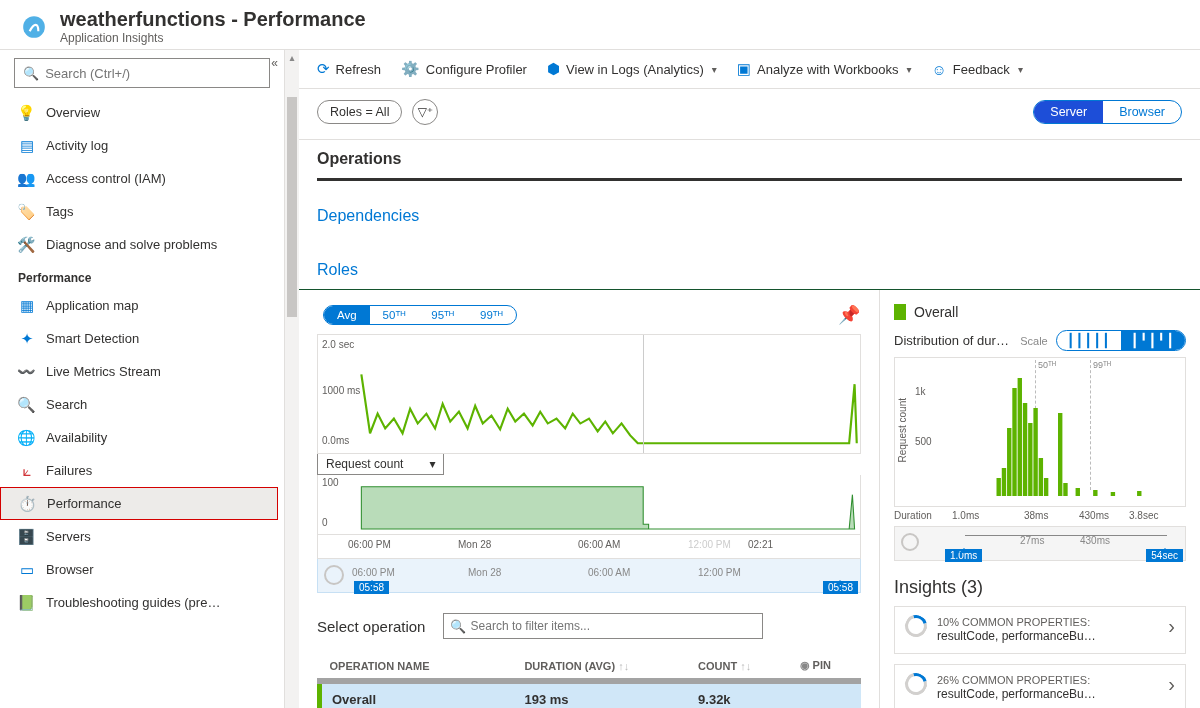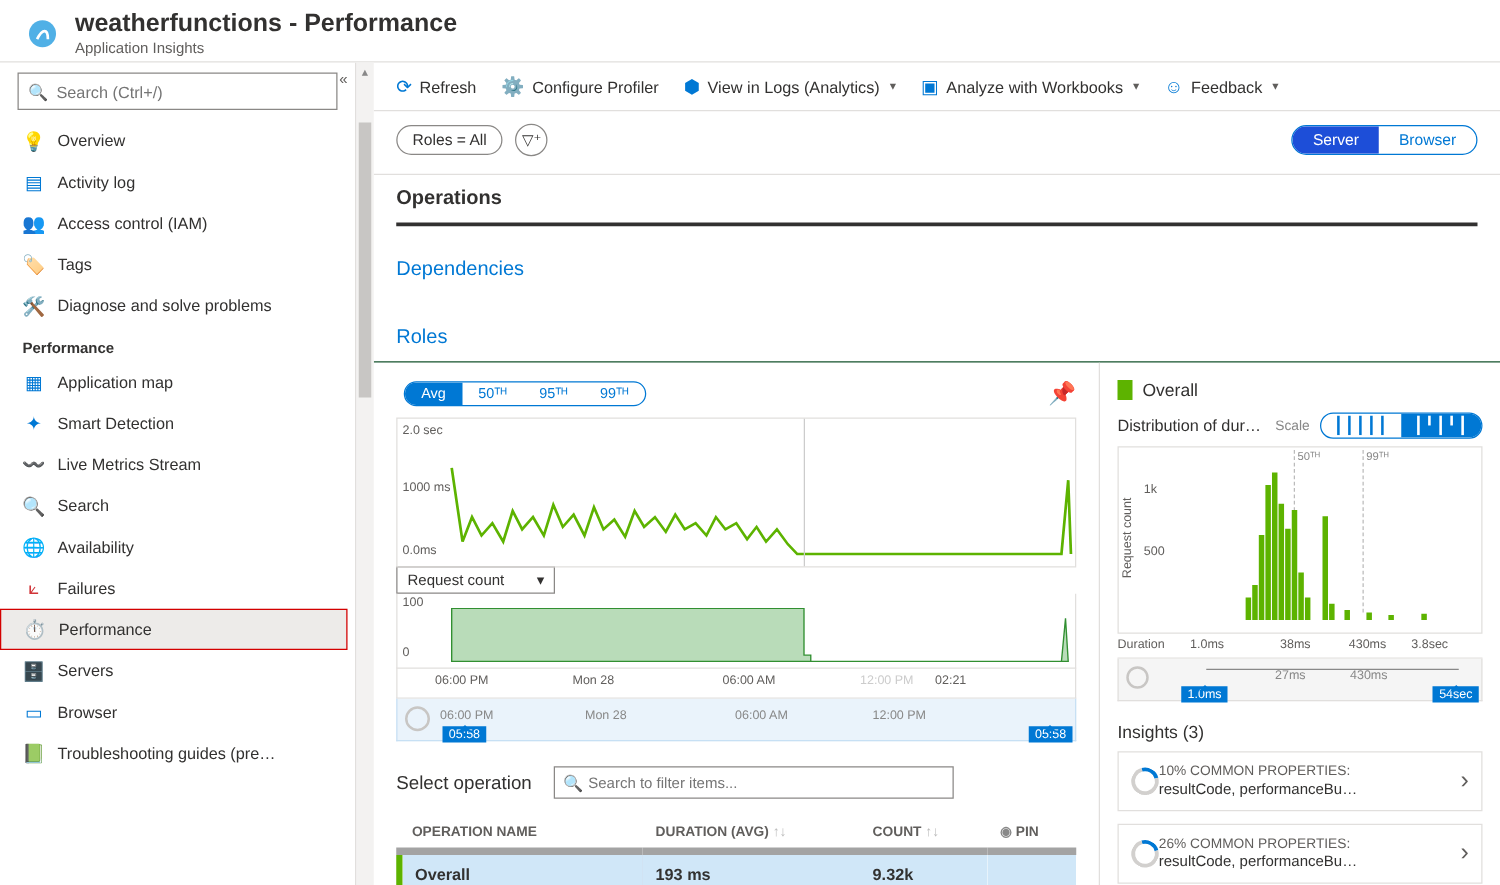--- a/index.html
+++ b/index.html
@@ -86,22 +86,22 @@
   .scale-toggle .on { background:#0078d4; color:#fff;}
   .axis-rot { writing-mode:vertical-rl; transform:rotate(180deg); font-size:10px; color:#605e5c; position:absolute; left:2px; top:40px;}
   .hist { border:1px solid #e1dfdd; height:150px; position:relative; margin-top:4px;}
   .hist .yl { position:absolute; left:20px; font-size:10px; color:#605e5c;}
   .hist .pmark { position:absolute; top:2px; font-size:9px; color:#888; border-left:1px dashed #bbb; height:130px; padding-left:2px;}
   .dur-axis { height:20px; position:relative; font-size:10px; color:#605e5c; border-bottom:1px solid #e1dfdd;}
   .dur-axis span { position:absolute; top:3px;}
   .dur-slider { height:34px; background:#f5f5f5; border:1px solid #e1dfdd; border-top:none; position:relative;}
   .dur-slider .lab { position:absolute; top:8px; font-size:10px; color:#888;}
 
-  .insights-h { font-size:14px; margin:16px 0 8px;}
-  .ins-card { border:1px solid #e1dfdd; padding:8px 10px; display:flex; align-items:center; margin-bottom:10px; cursor:pointer;}
+  .insights-h { font-size:18px; margin:16px 0 8px;}
+  .ins-card { border:1px solid #e1dfdd; padding:8px 10px; display:flex; align-items:flex-start; gap:10px; margin-bottom:10px; cursor:pointer;}
   .donut { width:22px; height:22px; border-radius:50%; border:3px solid #d2d0ce; border-top-color:#0078d4; transform:rotate(30deg);}
   .ins-text { flex:1; font-size:12px; line-height:1.3;}
   .ins-text .t { font-size:11px; color:#605e5c;}
   .chevr { font-size:20px; color:#605e5c;}
 </style>
 </head>
 <body>
 
 <div class="root">
 

